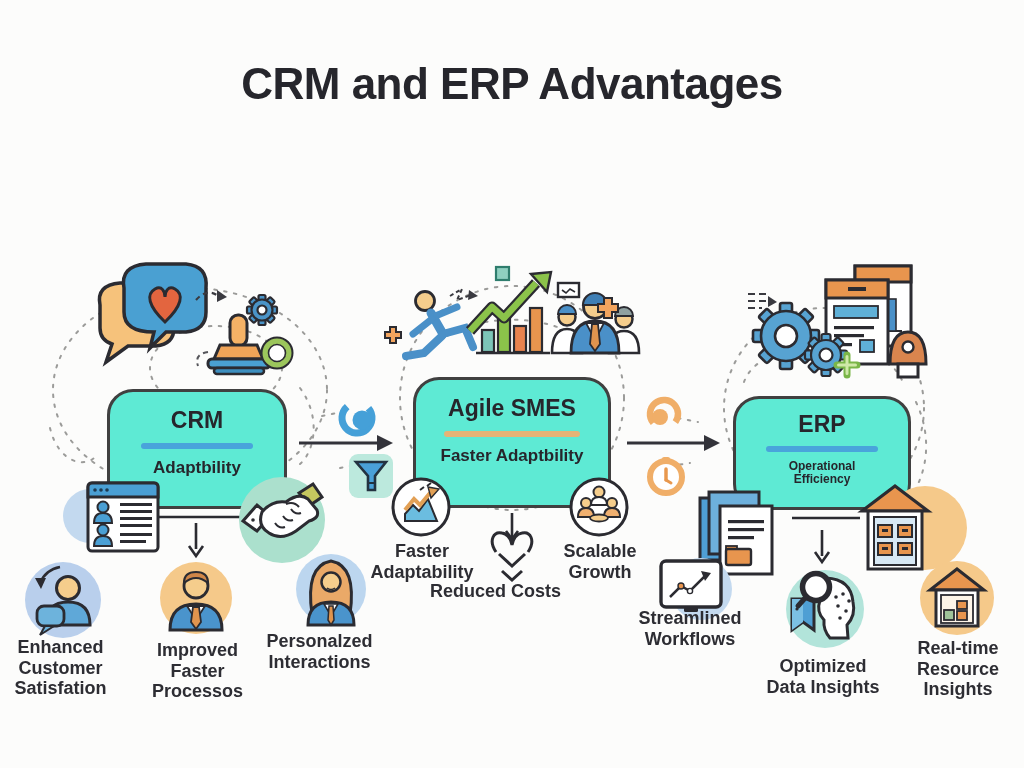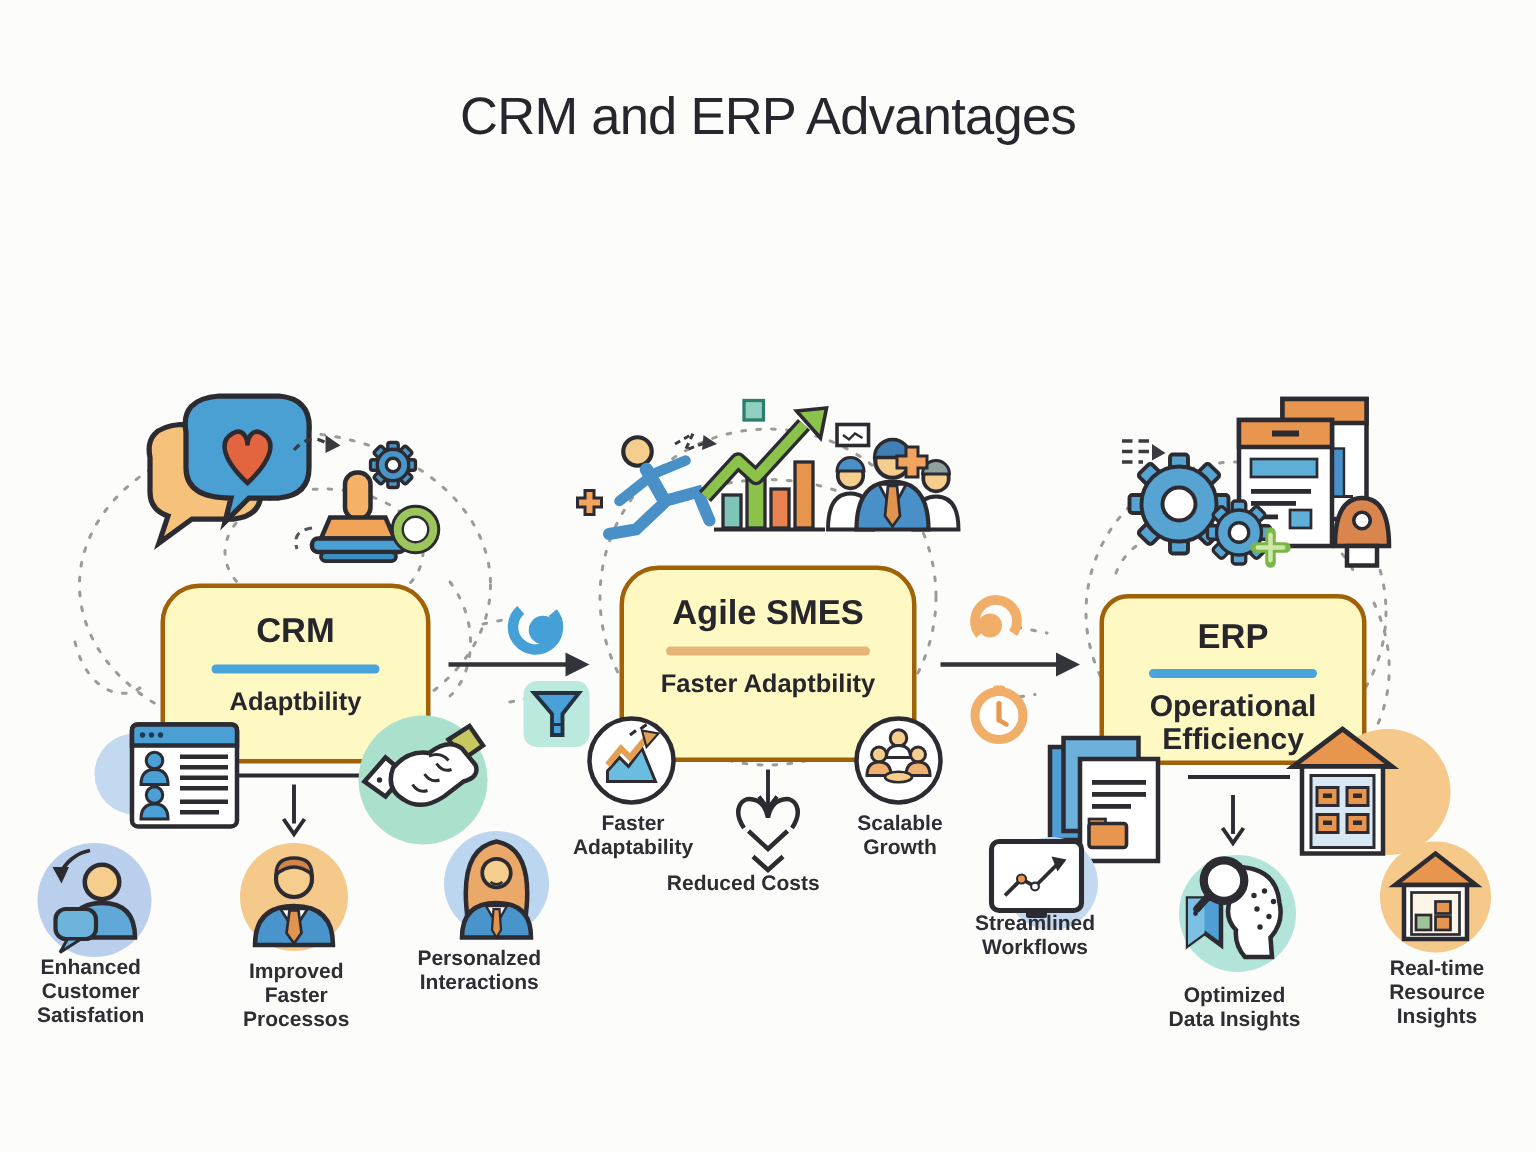--- a/index.html
+++ b/index.html
@@ -1,36 +1,36 @@
 <!DOCTYPE html>
 <html><head>
 <meta charset="utf-8">
 <style>
   html,body{margin:0;padding:0;}
   body{width:1024px;height:768px;position:relative;background:#fcfcfb;overflow:hidden;
        font-family:"Liberation Sans","DejaVu Sans",sans-serif;color:#2d2d33;}
   .layer{position:absolute;left:0;top:0;width:1024px;height:768px;}
   #back{z-index:0;} #front{z-index:2;pointer-events:none;}
   .title{position:absolute;left:0;right:0;top:56px;text-align:center;z-index:3;
-         font-size:35px;font-weight:400;letter-spacing:-0.5px;color:#26262c;line-height:1.26;}
-  .box{position:absolute;background:#fef9c3;border:3px solid #a16207;border-radius:26px;
+         font-size:44px;font-weight:700;letter-spacing:-0.5px;color:#26262c;line-height:1.26;}
+  .box{position:absolute;background:#5eead4;border:3px solid #404040;border-radius:26px;
        display:flex;flex-direction:column;align-items:center;z-index:1;box-sizing:border-box;}
   #box-crm{left:107px;top:389px;width:180px;height:120px;}
   #box-agile{left:413px;top:377px;width:198px;height:131px;}
-  #box-erp{left:733px;top:396px;width:178px;height:114px;border-radius:19px;}
+  #box-erp{left:733px;top:396px;width:178px;height:114px;}
   .box-title{font-size:23px;font-weight:700;margin-top:15px;color:#26262c;}
   #box-erp .box-title{margin-top:12px;}
   .divider{height:6px;border-radius:3px;margin-top:9px;}
   #box-crm .divider{width:112px;background:#49a4db;}
   #box-agile .divider{width:136px;background:#e6b476;}
   #box-erp .divider{width:112px;background:#49a4db;margin-top:8px;}
   .box-sub{font-size:17px;font-weight:700;margin-top:9px;text-align:center;
            white-space:pre-line;line-height:1.12;color:#26262c;}
-  #box-erp .box-sub{font-size:20px;margin-top:8px;}
-  .lbl{position:absolute;z-index:3;text-align:center;font-size:14px;font-weight:700;
+  #box-erp .box-sub{font-size:12px;margin-top:8px;}
+  .lbl{position:absolute;z-index:3;text-align:center;font-size:18px;font-weight:700;
        line-height:1.14;white-space:pre-line;color:#2d2d33;}
   #lbl-crm-0{left:-2px;width:125px;top:637px;}
   #lbl-crm-1{left:135px;width:125px;top:640px;}
   #lbl-crm-2{left:247px;width:145px;top:631px;}
   #lbl-agile-0{left:352px;width:140px;top:541px;}
   #lbl-agile-1{left:418px;width:155px;top:581px;}
   #lbl-agile-2{left:530px;width:140px;top:541px;}
   #lbl-erp-0{left:617px;width:146px;top:608px;}
   #lbl-erp-1{left:744px;width:158px;top:656px;}
   #lbl-erp-2{left:888px;width:140px;top:638px;}

